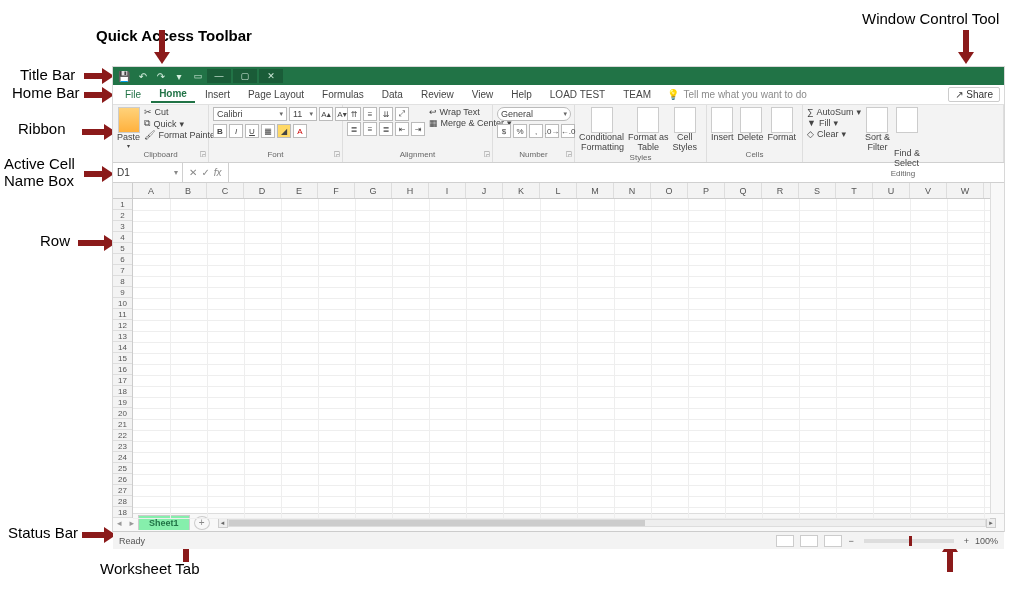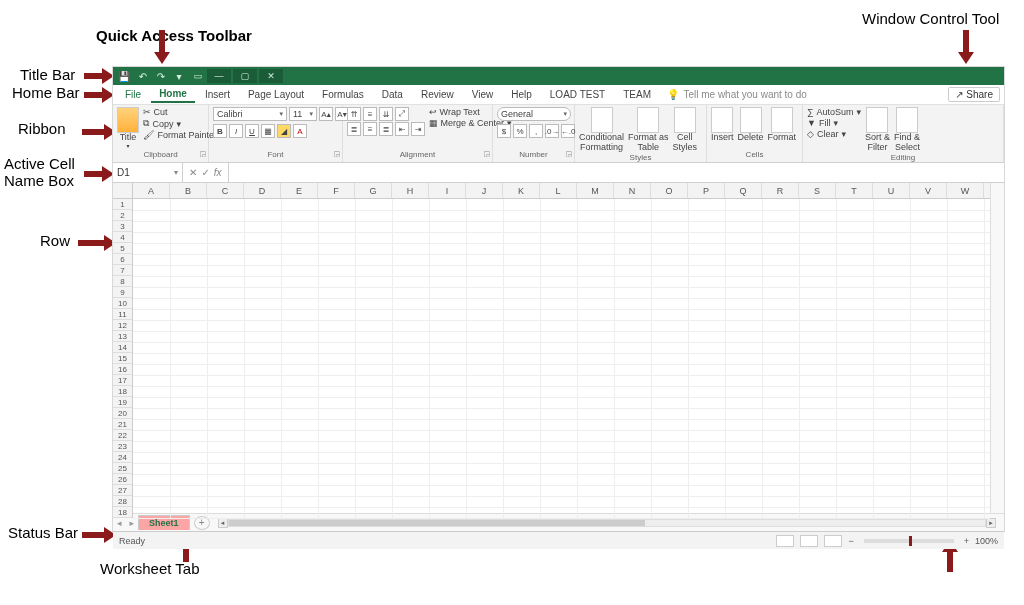--- a/index.html
+++ b/index.html
@@ -72,21 +72,21 @@
 .rowheads .rh { height:11px; border-bottom:1px solid #ddd; text-align:center; font-size:8px; color:#555; line-height:11px;}
 .gridwrap { position:relative; }
 .grid { position:relative; }
 .gridcol { position:absolute; top:0; bottom:0; border-right:1px solid #eee;}
 .gridrow { position:absolute; left:0; right:0; border-bottom:1px solid #eee;}
 .vscroll { width:14px; background:#f8f8f8; border-left:1px solid #ddd;}
 
 
 .tabsrow { height:18px; background:#f8f8f8; border-top:1px solid #ddd; display:flex; align-items:center; font-size:9px;}
 .tabsrow .nav { padding:0 4px; color:#999;}
-.tabsrow .sheettab { padding:2px 10px; background:#fca5a5; border:1px solid #ccc; border-bottom:none; color:#217346; font-weight:600;}
+.tabsrow .sheettab { padding:2px 10px; background:#86efac; border:1px solid #ccc; border-bottom:none; color:#217346; font-weight:600;}
 .tabsrow .add { width:16px; height:14px; margin-left:4px; border:1px solid #ccc; border-radius:50%; display:flex; align-items:center; justify-content:center; font-size:10px; color:#888;}
 .tabsrow .hscroll { flex:1; margin:0 8px; height:10px; display:flex; align-items:center;}
 .tabsrow .hscroll .track { flex:1; height:8px; background:#eee; border:1px solid #ddd; position:relative;}
 .tabsrow .hscroll .thumb { position:absolute; left:0; width:55%; top:0; bottom:0; background:#ccc;}
 .tabsrow .hbtn { width:10px; height:10px; background:#eee; border:1px solid #ccc; font-size:7px; display:flex; align-items:center; justify-content:center; color:#666;}
 
 
 .statusbar { height:18px; background:#f3f3f3; border-top:1px solid #ccc; display:flex; align-items:center; font-size:9px; color:#555; padding:0 6px; gap:6px;}
 .statusbar .sp { flex:1;}
 .viewbtn { width:18px; height:12px; border:1px solid #ccc; background:#fff;}
@@ -225,29 +225,29 @@
     <span class="spacer"></span>
     <span class="share">↗ <span>Share</span></span>
   </div>
 
   <div class="ribbon">
 
     <div class="rgroup" style="width:96px;">
       <div class="body">
         <div class="rbtn big">
           <div class="ic" style="background:linear-gradient(#ffd27a,#ffb13d);"></div>
-          <span>Title</span>
+          <span>Paste</span>
             <span style="font-size:6px;">▾</span>
         </div>
         <div class="stack">
           <div class="row">
               <span>✂</span> 
               <span>Cut</span>
             </div>
-          <div class="row"><span>⧉</span> <span>Copy</span> ▾</div>
+          <div class="row"><span>⧉</span> <span>Quick</span> ▾</div>
           <div class="row">
               <span>🖌</span> 
               <span>Format Painter</span>
             </div>
         </div>
       </div>
       <div class="label"><span>Clipboard</span><span class="launcher">◲</span></div>
     </div>
 
     <div class="rgroup" style="width:134px;">
@@ -318,21 +318,21 @@
           <div class="sqbtn">←.0</div>
         </div>
       </div>
       <div class="label"><span>Number</span><span class="launcher">◲</span></div>
     </div>
 
     <div class="rgroup" style="width:132px;">
       <div class="body">
         <div class="rbtn big">
             <div class="ic"></div>
-            <span style="white-space:pre-line; text-align:center;">Conditional
+            <span style="white-space:pre-line; text-align:right;">Conditional
 Formatting</span>
           </div>
         <div class="rbtn big">
             <div class="ic"></div>
             <span style="white-space:pre-line; text-align:center;">Format as
 Table</span>
           </div>
         <div class="rbtn big">
             <div class="ic"></div>
             <span style="white-space:pre-line; text-align:center;">Cell
@@ -367,21 +367,21 @@
           <div class="row"><span>▼</span> <span>Fill</span> ▾</div>
           <div class="row"><span>◇</span> <span>Clear</span> ▾</div>
         </div>
         <div class="rbtn big">
             <div class="ic"></div>
             <span style="white-space:pre-line; text-align:center;">Sort &amp;
 Filter</span>
           </div>
         <div class="rbtn big">
             <div class="ic"></div>
-            <span style="white-space:pre-line; text-align:right;">Find &amp;
+            <span style="white-space:pre-line; text-align:left;margin-top:16px;">Find &amp;
 Select</span>
           </div>
       </div>
       <div class="label">Editing</div>
     </div>
   </div>
 
   <div class="fxrow">
     <div class="namebox">
         <span>D1</span>

